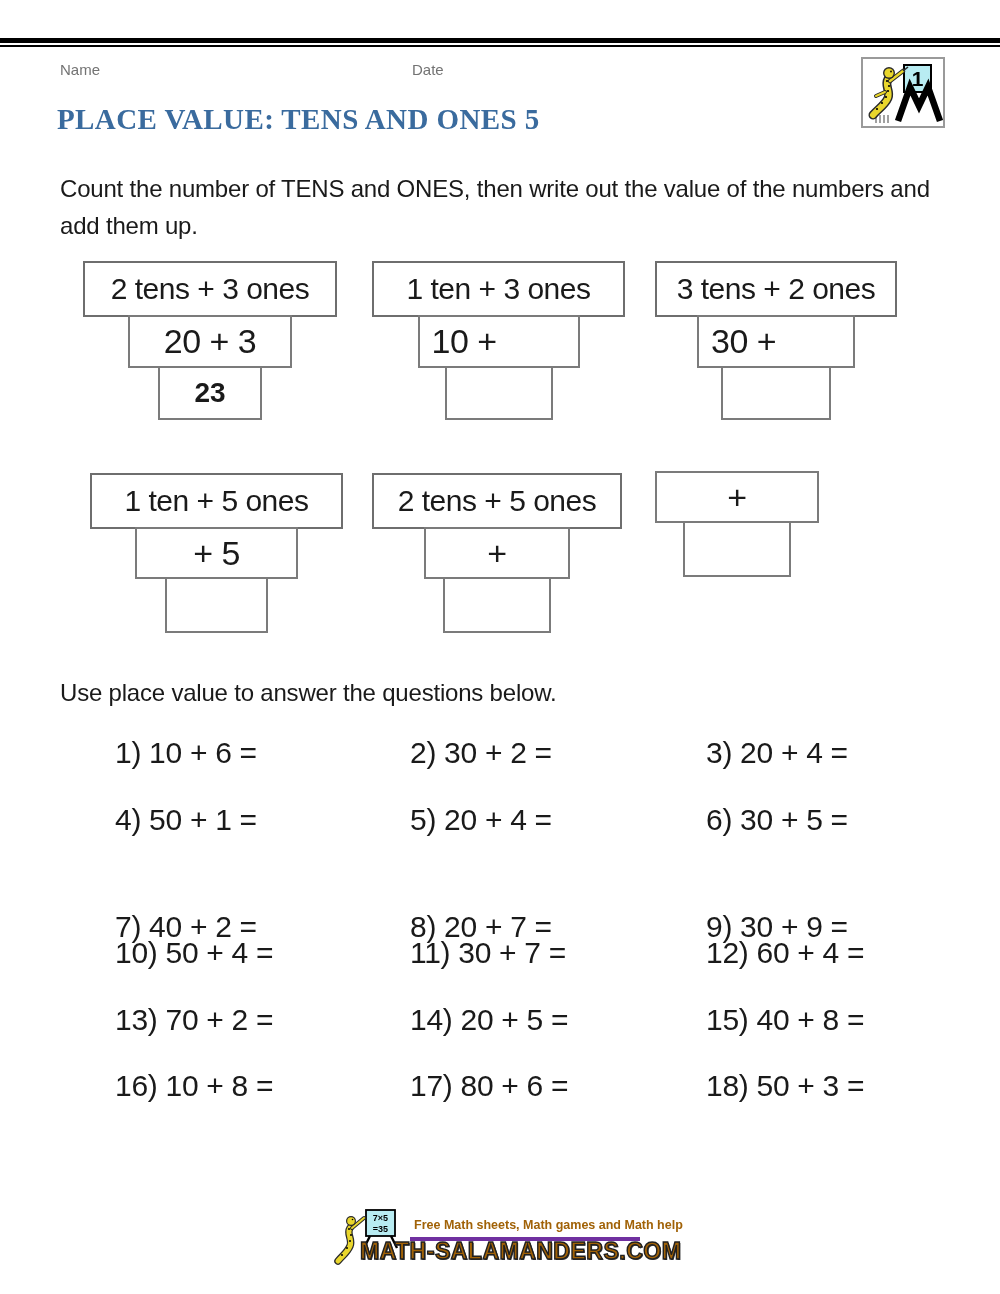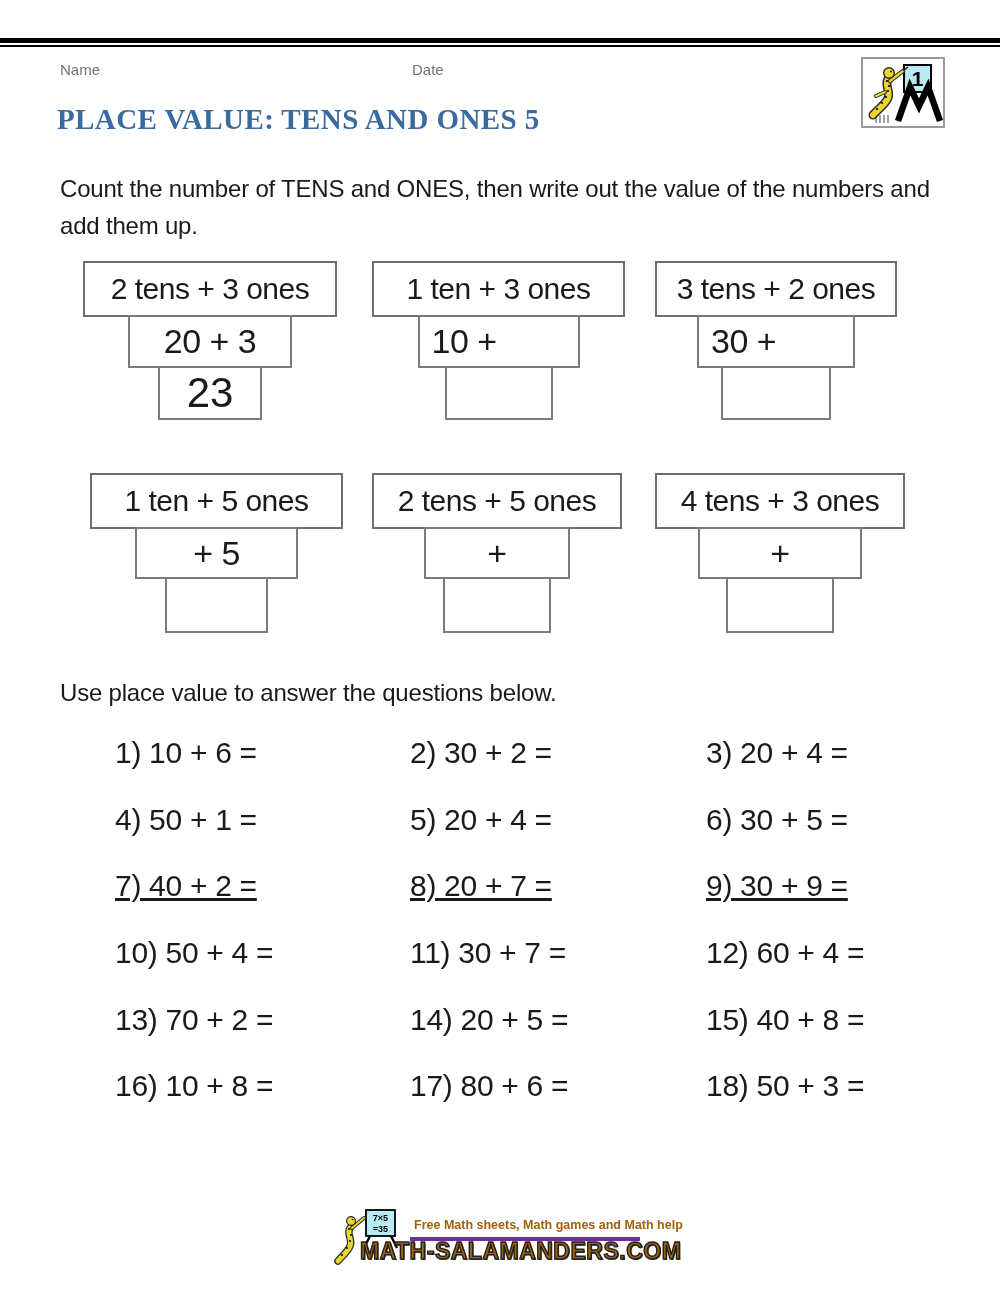--- a/index.html
+++ b/index.html
@@ -31,37 +31,37 @@
   .instructions{left:60px;top:170px;width:910px;font-size:24px;line-height:37px;letter-spacing:-0.2px;}
 
   
   .pv-group{position:absolute;display:flex;flex-direction:column;align-items:center;}
   .pv-box{
     box-sizing:border-box;border:2px solid #7b7b7b;background:#fff;
     display:flex;align-items:center;justify-content:center;
   }
   .pv-top{height:56px;font-size:30px;letter-spacing:-0.5px;white-space:nowrap;border-color:#6e6e6e;}
   .pv-mid{height:53px;font-size:34px;margin-top:-2px;letter-spacing:-0.5px;}
-  .pv-bot{height:54px;font-size:42px;margin-top:-2px;}
+  .pv-bot{height:54px;font-size:28px;margin-top:-2px;font-weight:bold;}
   .pv-mid.left-text{justify-content:flex-start;padding-left:12px;}
 
   #g1{left:83px;top:261px;}  #g1 .pv-top{width:254px;} #g1 .pv-mid{width:164px;} #g1 .pv-bot{width:104px;}
   #g2{left:372px;top:261px;} #g2 .pv-top{width:253px;} #g2 .pv-mid{width:162px;} #g2 .pv-bot{width:108px;}
   #g3{left:655px;top:261px;} #g3 .pv-top{width:242px;} #g3 .pv-mid{width:158px;} #g3 .pv-bot{width:110px;}
   #g4{left:90px;top:473px;}  #g4 .pv-top{width:253px;} #g4 .pv-mid{width:163px;} #g4 .pv-bot{width:103px;}
   #g5{left:372px;top:473px;} #g5 .pv-top{width:250px;} #g5 .pv-mid{width:146px;} #g5 .pv-bot{width:108px;}
   #g6{left:655px;top:473px;} #g6 .pv-top{width:250px;} #g6 .pv-mid{width:164px;} #g6 .pv-bot{width:108px;}
   #g4 .pv-mid,#g5 .pv-mid,#g6 .pv-mid{height:52px;}
   #g4 .pv-bot,#g5 .pv-bot,#g6 .pv-bot{height:56px;}
 
   .questions-intro{left:60px;top:679px;font-size:24px;letter-spacing:-0.2px;}
 
   .q{position:absolute;font-size:30px;letter-spacing:-0.3px;white-space:pre;}
   .qc0{left:115px;} .qc1{left:410px;} .qc2{left:706px;}
-  .qr0{top:736px;} .qr1{top:803px;} .qr2{top:869px;text-decoration:underline;}
+  .qr0{top:736px;} .qr1{top:803px;} .qr2{top:910px;}
   .qr3{top:936px;} .qr4{top:1003px;} .qr5{top:1069px;}
 
   
   .footer-logo{left:334px;top:1208px;}
   .footer-tagline{left:414px;top:1218px;font-size:12.5px;font-weight:bold;color:#a16207;white-space:nowrap;text-align:right;}
   .footer-rule{left:410px;top:1237px;width:230px;height:4px;background:#7030a0;}
   .footer-site{
     left:360px;top:1238px;font-size:23px;font-weight:bold;letter-spacing:0.5px;
     color:#a16207;-webkit-text-stroke:1.4px #202020;
     text-shadow:1px 1px 0 #3a3a3a;white-space:nowrap;
@@ -143,21 +143,20 @@
   <div class="pv-box pv-top">1 ten + 5 ones</div>
   <div class="pv-box pv-mid">+ 5</div>
   <div class="pv-box pv-bot"></div>
 </div>
 <div class="pv-group" id="g5">
   <div class="pv-box pv-top">2 tens + 5 ones</div>
   <div class="pv-box pv-mid">+</div>
   <div class="pv-box pv-bot"></div>
 </div>
 <div class="pv-group" id="g6">
-  <div class="pv-box pv-top">4 tens + 3 ones</div>
   <div class="pv-box pv-mid">+</div>
   <div class="pv-box pv-bot"></div>
 </div>
 
 <div class="abs questions-intro">Use place value to answer the questions below.</div>
 
 <span class="q qc0 qr0">1) 10 + 6 =</span>
 <span class="q qc1 qr0">2) 30 + 2 =</span>
 <span class="q qc2 qr0">3) 20 + 4 =</span>
 <span class="q qc0 qr1">4) 50 + 1 =</span>

